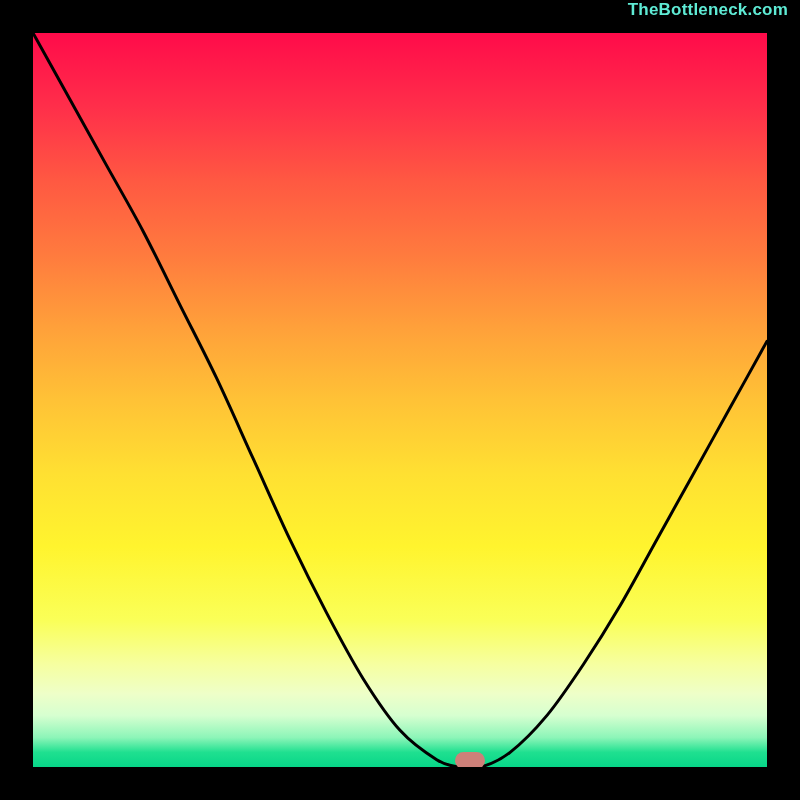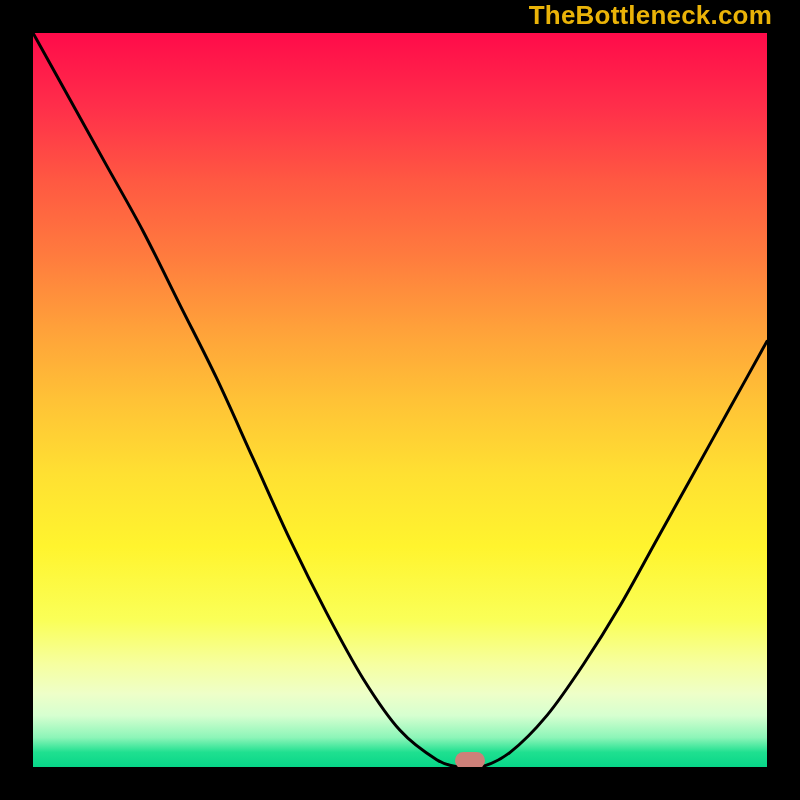--- a/index.html
+++ b/index.html
@@ -12,25 +12,25 @@
   }
   .container {
     position: relative;
     width: 800px;
     height: 800px;
     background: #000;
   }
   .watermark {
     position: absolute;
     top: 0px;
-    right: 28px;
+    right: 12px;
     font-family: Arial, Helvetica, sans-serif;
-    font-size: 26px;
+    font-size: 17px;
     font-weight: 600;
-    color: #eab308;
+    color: #5eead4;
     letter-spacing: 0.2px;
     z-index: 20;
   }
   .plot-area {
     position: absolute;
     left: 33px;
     top: 33px;
     width: 734px;
     height: 734px;
     overflow: hidden;

